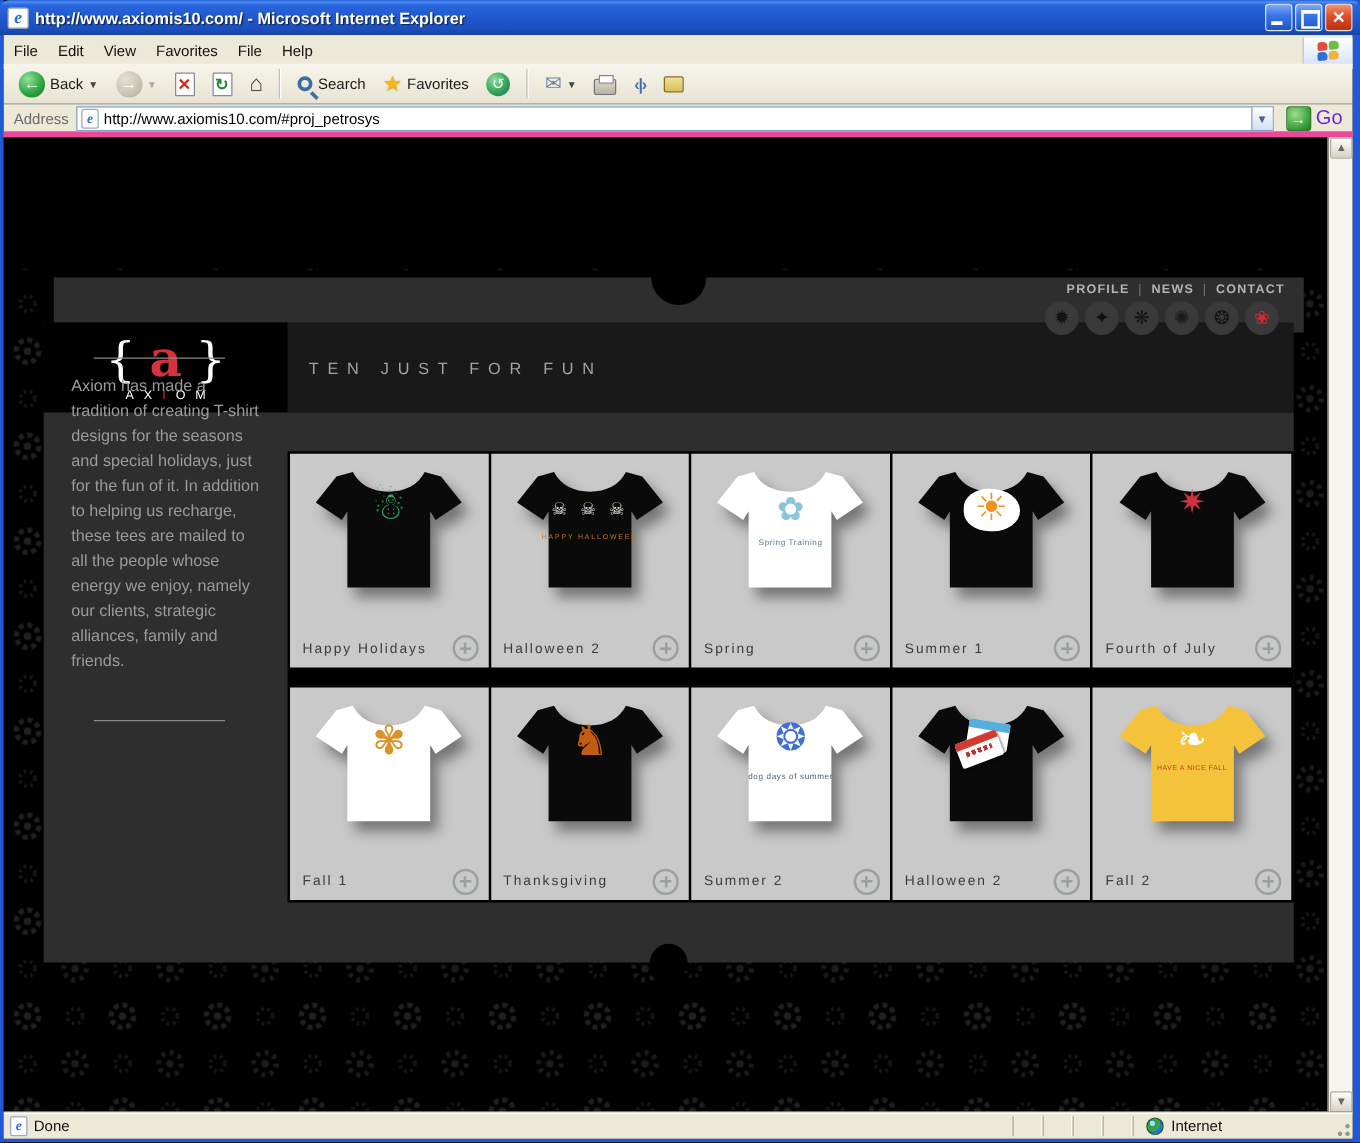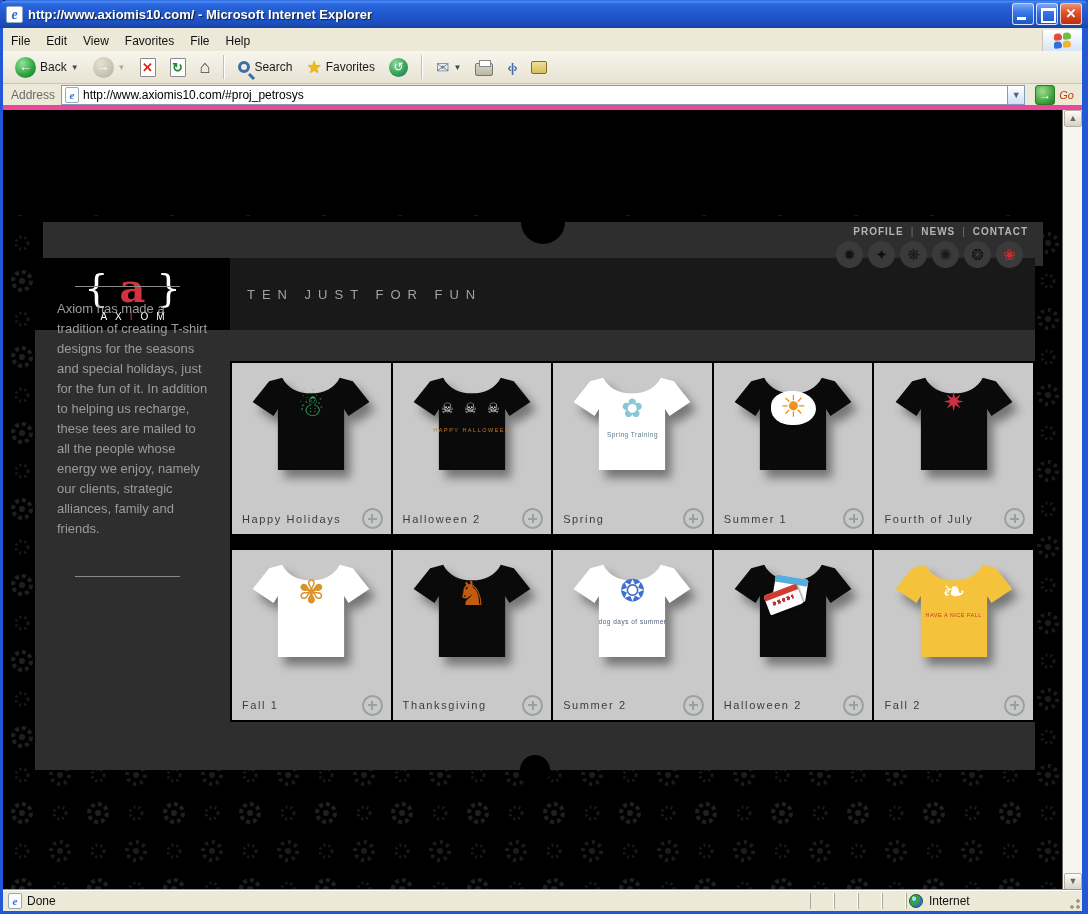--- a/index.html
+++ b/index.html
@@ -59,21 +59,21 @@
 
   
   .addressbar { position:absolute; left:0; right:0; top:84px; height:26px; background:#ece9d8; border-bottom:5px solid #ec4899; display:flex; align-items:center; padding:0 4px 0 8px; gap:6px; }
   .addr-label { font-size:12px; color:#6a6a6a; }
   .addr-input { flex:1; height:20px; background:#fff; border:1px solid #7f9db9; display:flex; align-items:center; padding-left:3px; }
   .addr-favicon { width:14px; height:16px; background:#fdfdfd; border:1px solid #9ab; border-radius:2px; color:#2e6bd8; font:bold italic 11px/14px "Liberation Serif",serif; text-align:center; margin-right:4px; }
   .addr-text { font-size:12px; color:#000; flex:1; white-space:nowrap; overflow:hidden; }
   .addr-drop { width:17px; height:18px; background:linear-gradient(180deg,#fefefe,#d2e0f6); border-left:1px solid #7f9db9; color:#4d6185; font-size:9px; line-height:18px; text-align:center; }
   .go-btn { display:flex; align-items:center; gap:4px; padding:0 4px; }
   .go-square { width:20px; height:20px; border-radius:3px; border:1px solid #2a7a2a; background:radial-gradient(circle at 35% 30%, #9fdc8f, #3da23d 65%, #1f7a1f); color:#fff; font-weight:bold; font-size:12px; line-height:19px; text-align:center; }
-  .go-text { font-size:11px; color:#c2410c;font-style:italic; }
+  .go-text { font-size:16px; color:#6d28d9; }
 
   
   #content { position:absolute; left:0; top:110px; width:1059px; height:780px; background:#000; overflow:hidden; }
   .bg-pattern { position:absolute; left:0; top:0; }
 
   #page { position:absolute; left:32px; top:112px; width:1000px; height:548px; }
   .band-top { position:absolute; left:0; top:0; width:100%; height:44px; background:#2e2e2e;margin-left:8px; }
   .notch-top { position:absolute; left:478px; top:-22px; width:44px; height:44px; border-radius:50%; background:#000; }
   .site-nav { position:absolute; top:4px; right:15px; display:flex; align-items:center; gap:7px; font-size:10px; font-weight:bold; letter-spacing:1px; color:#b4b4b4; }
   .site-nav .sep { color:#787878; font-weight:normal; }
@@ -132,21 +132,21 @@
   .scrollbar { position:absolute; left:1059px; top:110px; width:20px; height:780px; background:#f6f5f0; border-left:1px solid #6a6a6a; }
   .sb-btn { position:absolute; left:1px; width:18px; height:17px; background:linear-gradient(180deg,#fdfdfa,#d6d2c6); border:1px solid #b4b0a0; border-radius:2px; color:#6a675c; font-size:9px; line-height:15px; text-align:center; }
   .sb-up { top:0; } .sb-down { bottom:0; }
 
   
   .statusbar { position:absolute; left:0; right:0; bottom:0; height:21px; background:#ece9d8; border-top:1px solid #fff; box-shadow:0 -1px 0 #9a9684; display:flex; align-items:center; font-size:12px; color:#111; }
   .sb-left { flex:1; display:flex; align-items:center; gap:5px; padding-left:5px; }
   .sb-page-ic { width:14px; height:16px; background:#fdfdfd; border:1px solid #9ab; border-radius:2px; color:#2e6bd8; font:bold italic 11px/14px "Liberation Serif",serif; text-align:center; }
   .sb-pane { height:16px; border-left:1px solid #aca899; border-right:1px solid #fff; }
   .sb-pane.empty { width:24px; }
-  .sb-pane.zone { width:160px; display:flex; align-items:center; gap:6px; padding-left:2px; border-right:none; }
+  .sb-pane.zone { width:160px; display:flex; align-items:center; gap:6px; padding-left:10px; border-right:none; }
   .globe { width:14px; height:14px; border-radius:50%; background:radial-gradient(circle at 32% 30%, #9fdcff 0 18%, #36a24a 19% 55%, #2f6fd8 56%); border:1px solid #1a5a2a; }
   .grip { width:16px; height:18px; align-self:flex-end;
     background:
       radial-gradient(circle at 12px 14px, #9a9684 1.5px, transparent 2px),
       radial-gradient(circle at 12px 8px,  #9a9684 1.5px, transparent 2px),
       radial-gradient(circle at 6px 14px,  #9a9684 1.5px, transparent 2px);
   }
 </style>
 </head>
 <body>

